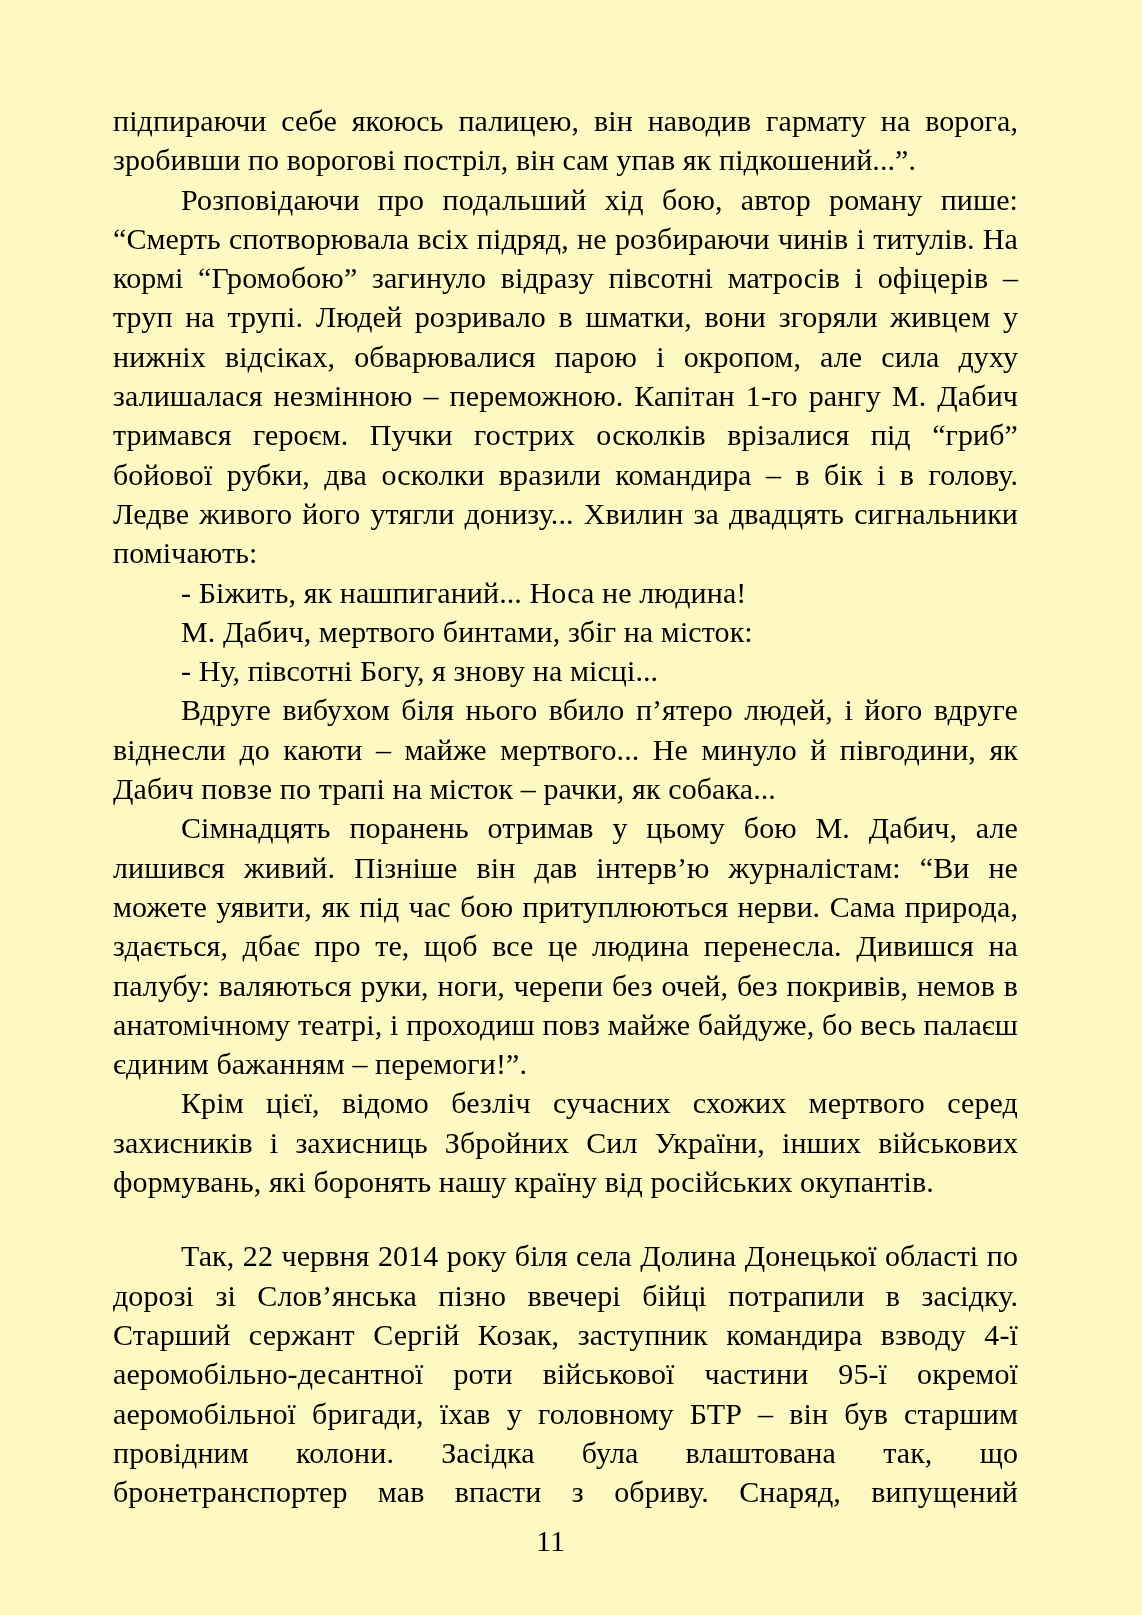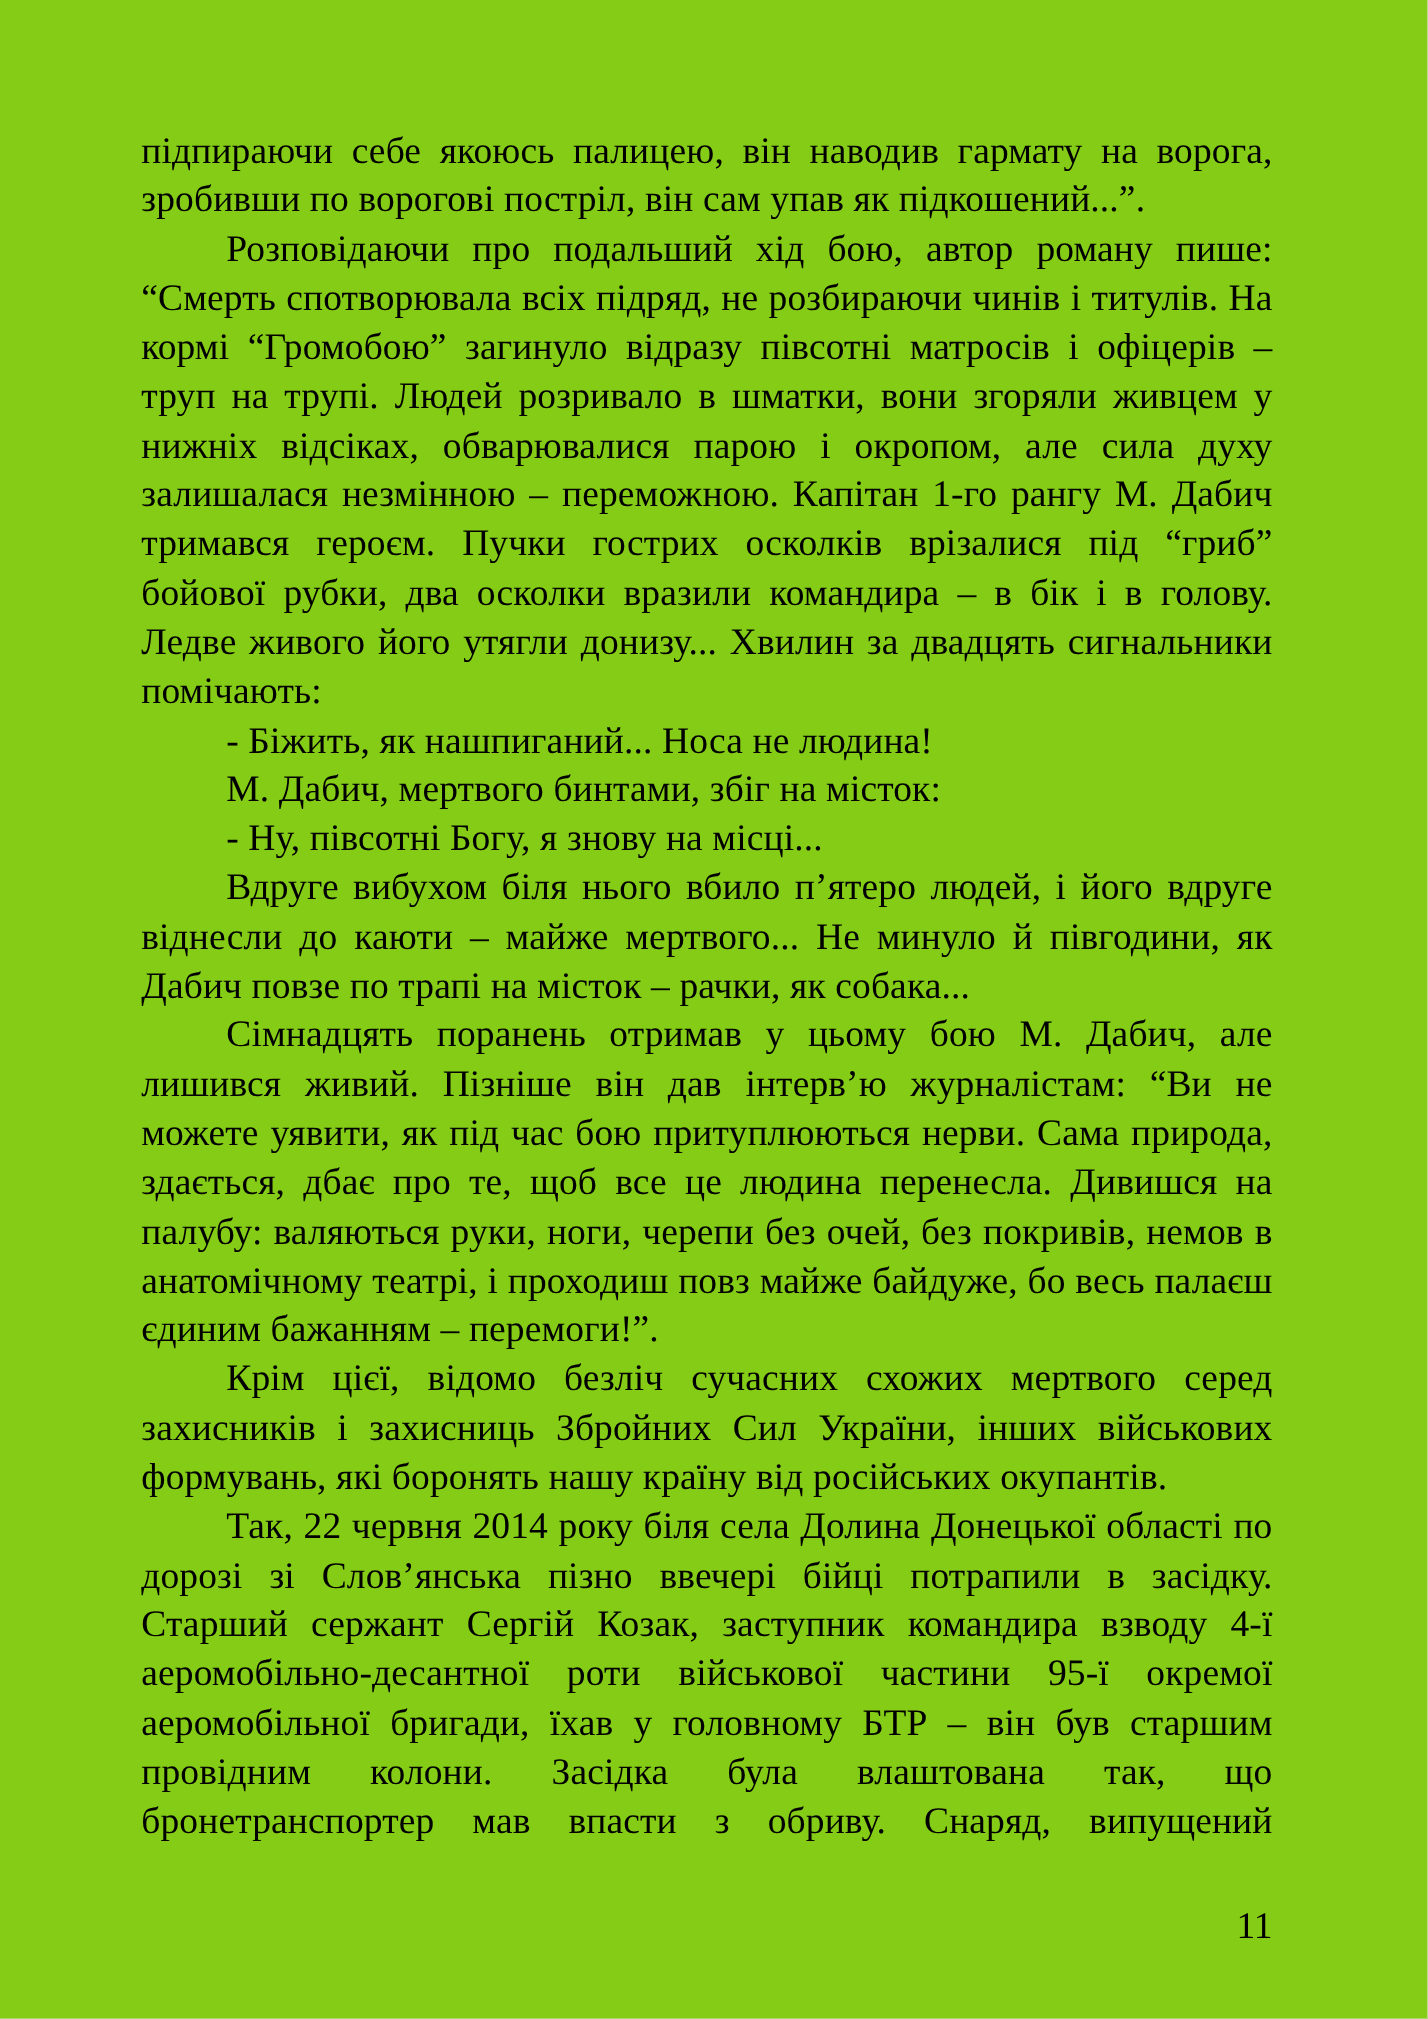--- a/index.html
+++ b/index.html
@@ -1,47 +1,47 @@
 <!DOCTYPE html>
 <html lang="uk"><head>
 <meta charset="utf-8">
 <style>
   html, body { margin: 0; padding: 0; background: #e8e8e8; }
   .page {
     position: relative;
     width: 1142px;
     height: 1615px;
     margin: 0 auto;
-    background: #84cc16;
+    background: #fef9c3;
     color: #000000;
     font-family: "Liberation Serif", "DejaVu Serif", serif;
     overflow: hidden;
   }
   .text-block {
     position: absolute;
     left: 113px;
     top: 101px;
     width: 905px;
     font-size: 30px;
     line-height: 39.3px;
     text-align: justify;
     letter-spacing: 0.1px;
   }
   .text-block p {
     margin: 0;
     padding: 0;
   }
   p.indent { text-indent: 68px; }
-  p.justify-last { text-align-last: justify; }
+  p.justify-last { text-align-last: justify; margin-top: 35px; }
   .page-number {
     position: absolute;
     top: 1521px;
-    left: 113px;
+    left: 98px;
     width: 905px;
-    text-align: right;
+    text-align: center;
     font-size: 30px;
     line-height: 39.3px;
   }
 </style>
 </head>
 <body>
 
 <div class="page">
   <div class="text-block">
     <p>підпираючи себе якоюсь палицею, він наводив гармату на ворога, зробивши по ворогові постріл, він сам упав як підкошений...”.</p>

